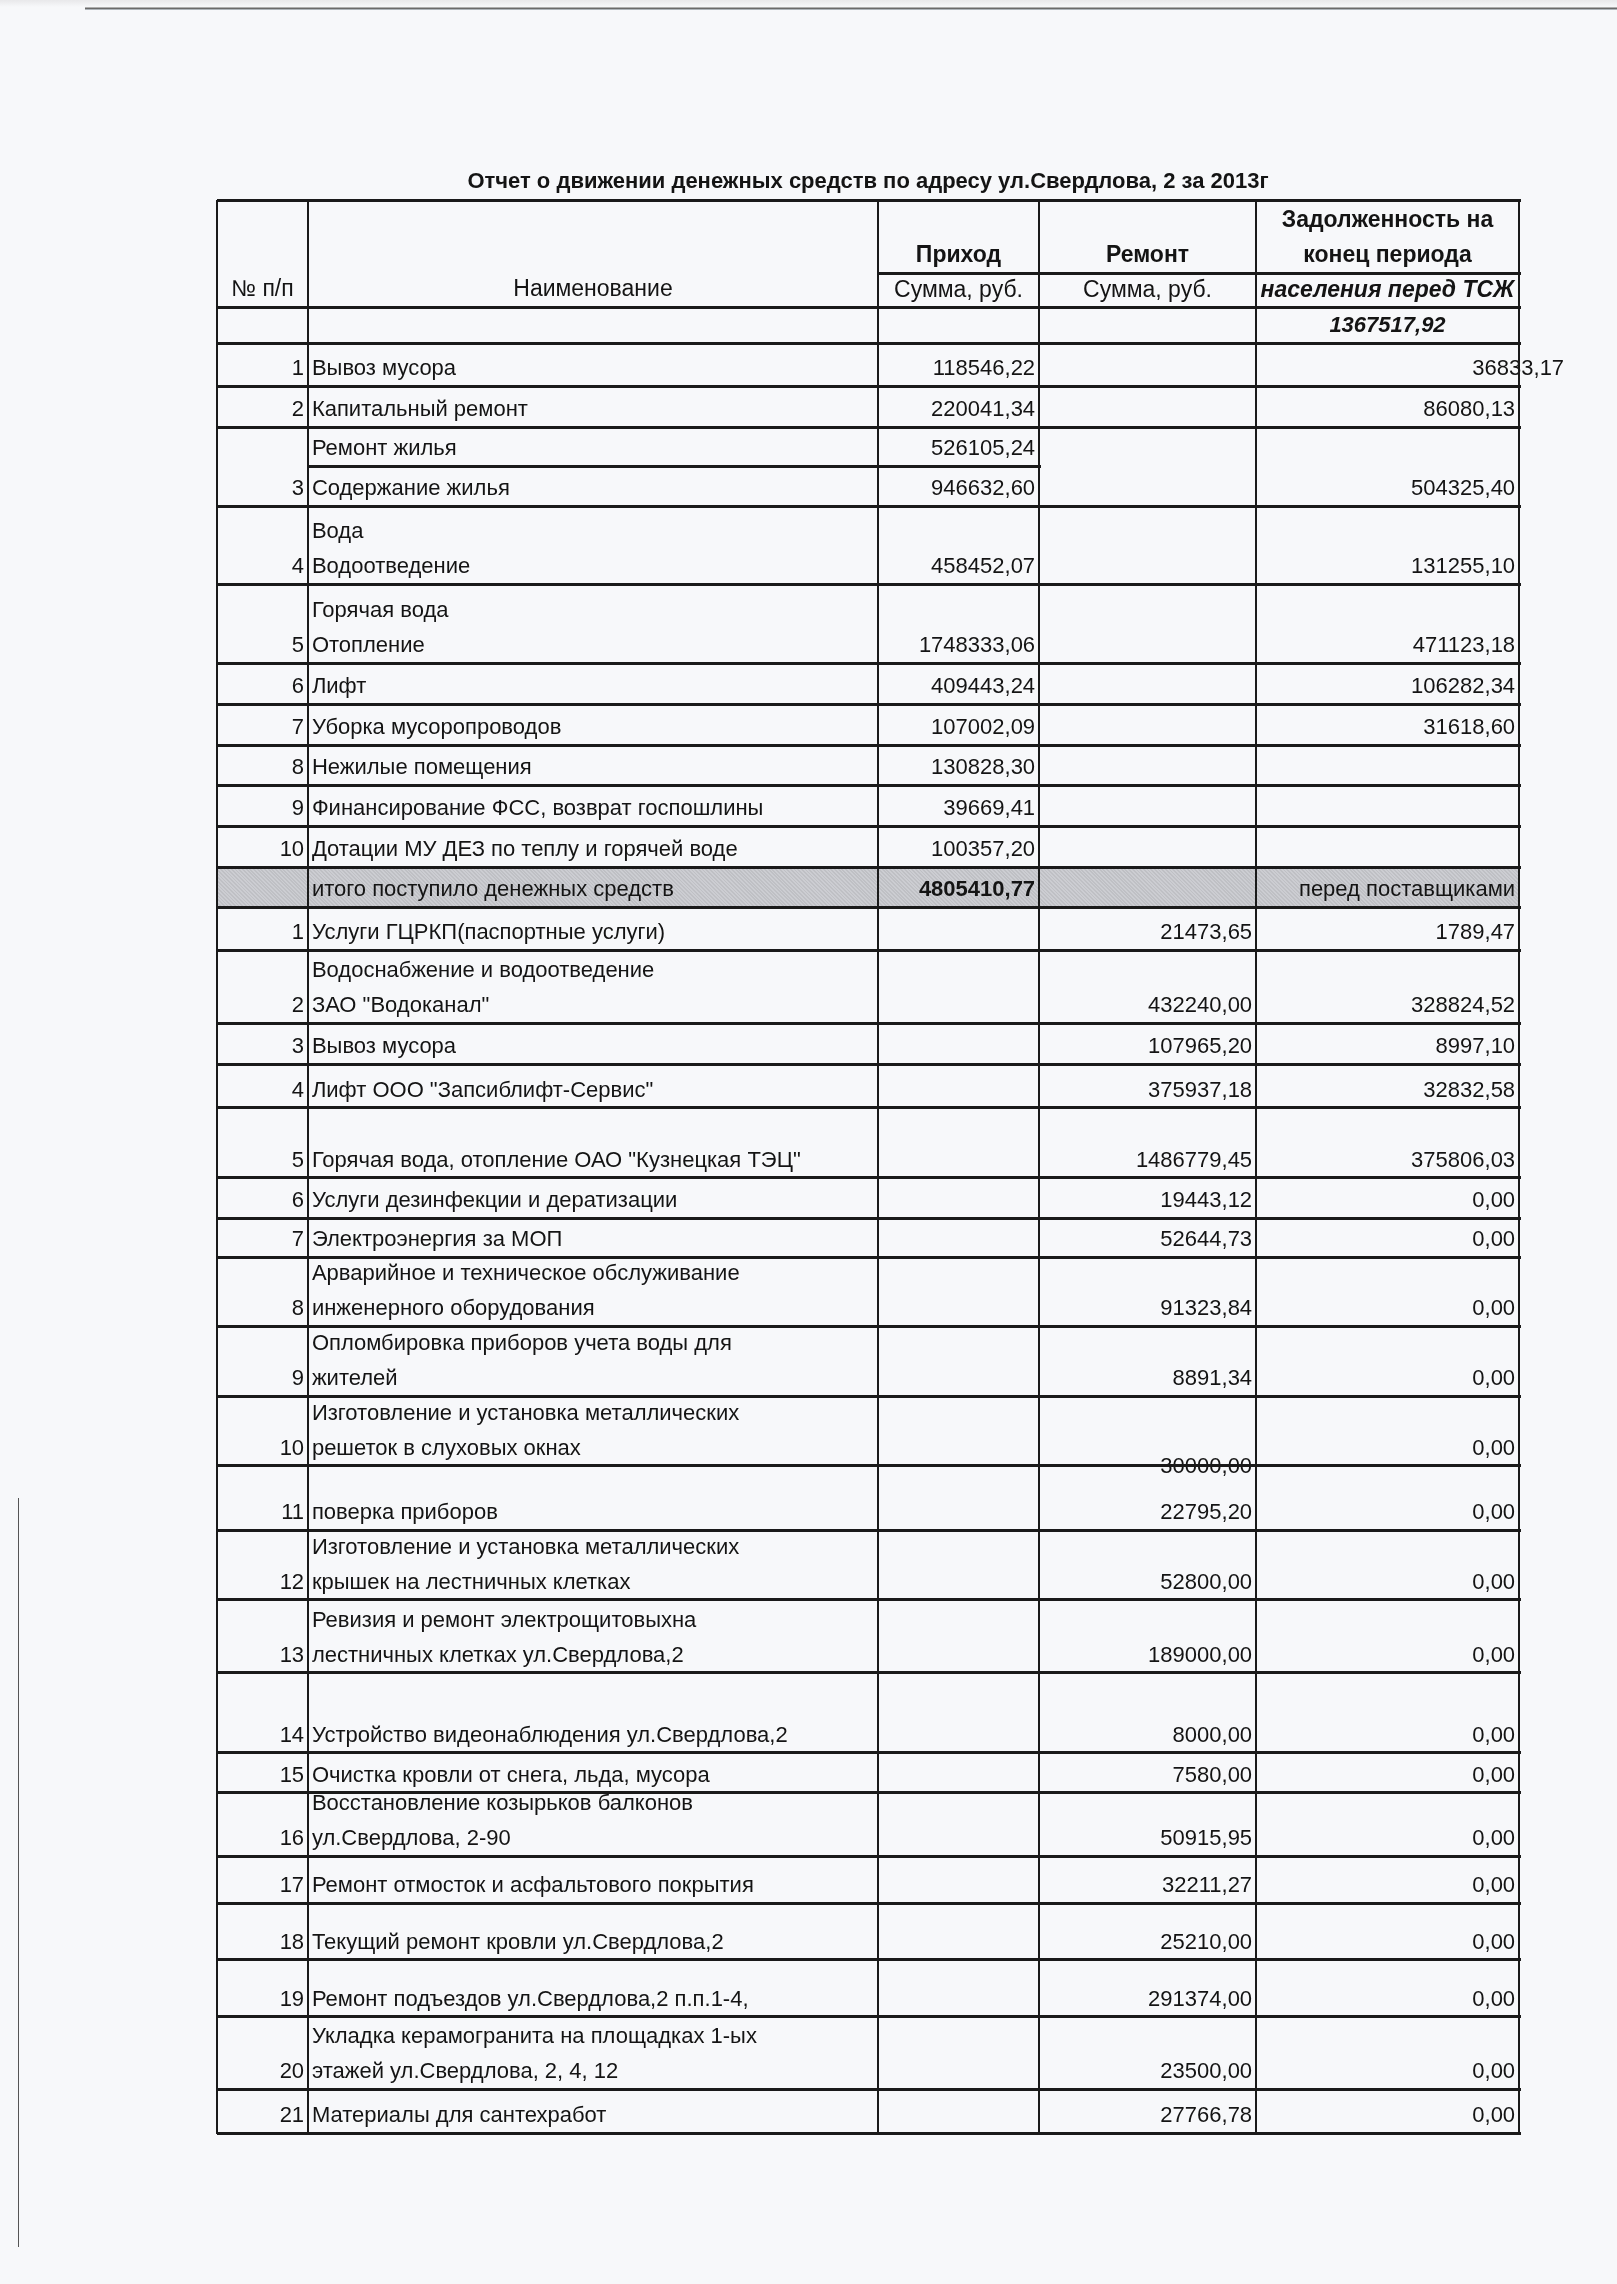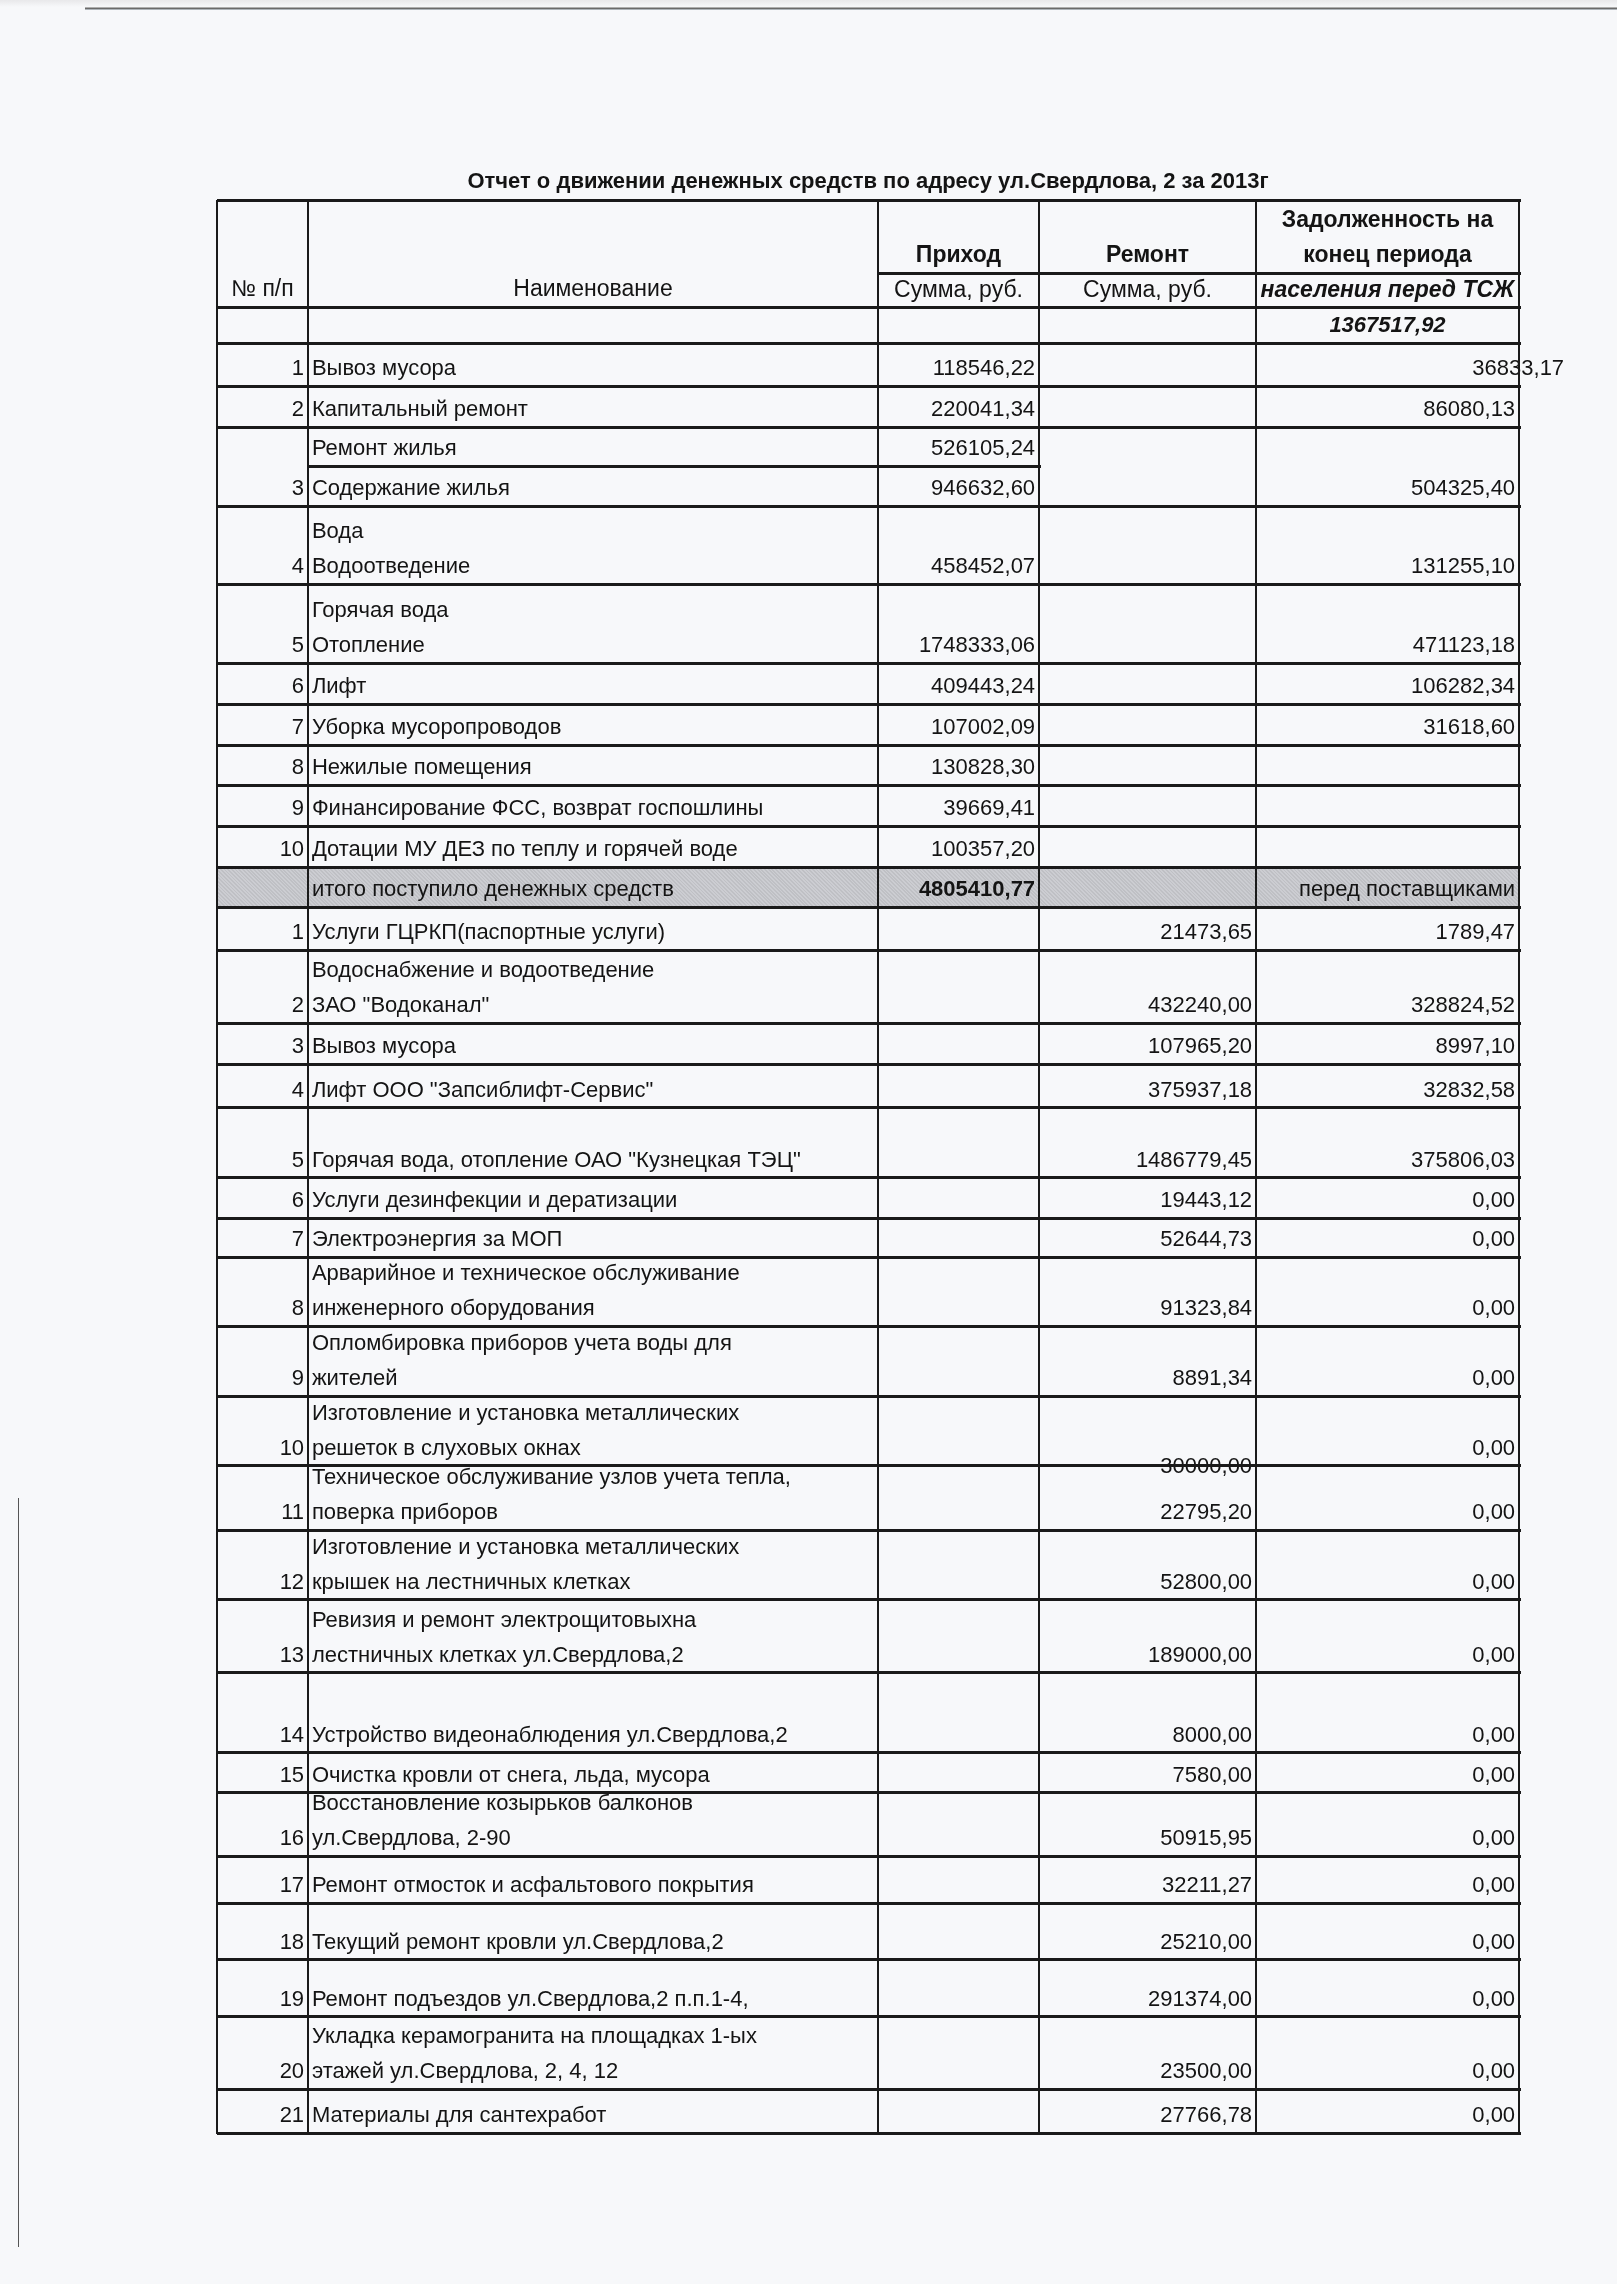--- a/index.html
+++ b/index.html
@@ -203,21 +203,20 @@
     <div class="cell num" style="left: 1256px; width: 263px; top: 1326px; height: 70px;">0,00</div>
     <div class="cell num" style="left: 217px; width: 91px; top: 1396px; height: 70px;">10</div>
     <div class="cell lft" style="left: 308px; width: 570px; top: 1396px; height: 70px;">
       <span>Изготовление и установка металлических</span>
       <span>решеток в слуховых окнах</span>
     </div>
     <div class="cell num" style="left: 1039px; width: 217px; top: 1396px; height: 88px;">30000,00</div>
     <div class="cell num" style="left: 1256px; width: 263px; top: 1396px; height: 70px;">0,00</div>
     <div class="cell num" style="left: 217px; width: 91px; top: 1466px; height: 64px;">11</div>
     <div class="cell lft" style="left: 308px; width: 570px; top: 1466px; height: 64px;">
-      <span>Техническое обслуживание узлов учета тепла,</span>
       <span>поверка приборов</span>
     </div>
     <div class="cell num" style="left: 1039px; width: 217px; top: 1466px; height: 64px;">22795,20</div>
     <div class="cell num" style="left: 1256px; width: 263px; top: 1466px; height: 64px;">0,00</div>
     <div class="cell num" style="left: 217px; width: 91px; top: 1530px; height: 70px;">12</div>
     <div class="cell lft" style="left: 308px; width: 570px; top: 1530px; height: 70px;">
       <span>Изготовление и установка металлических</span>
       <span>крышек на лестничных клетках</span>
     </div>
     <div class="cell num" style="left: 1039px; width: 217px; top: 1530px; height: 70px;">52800,00</div>

